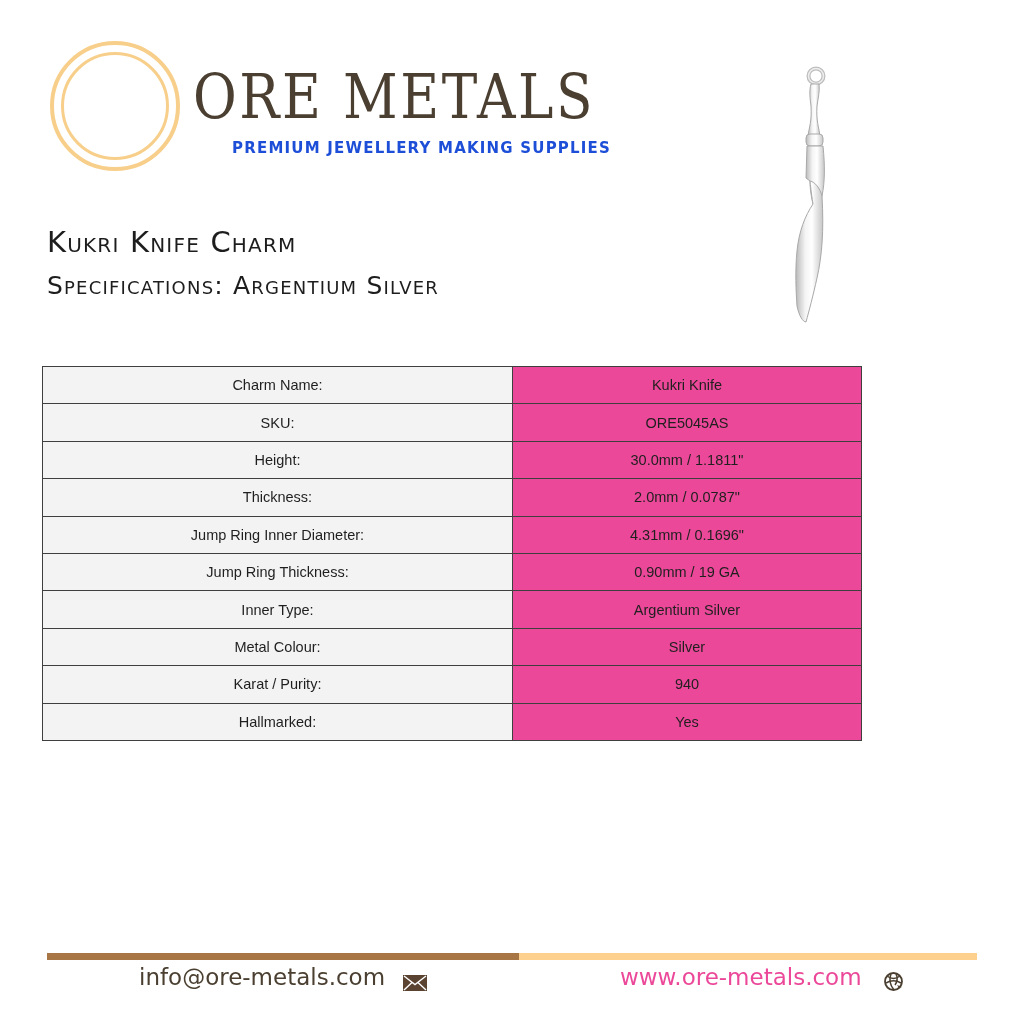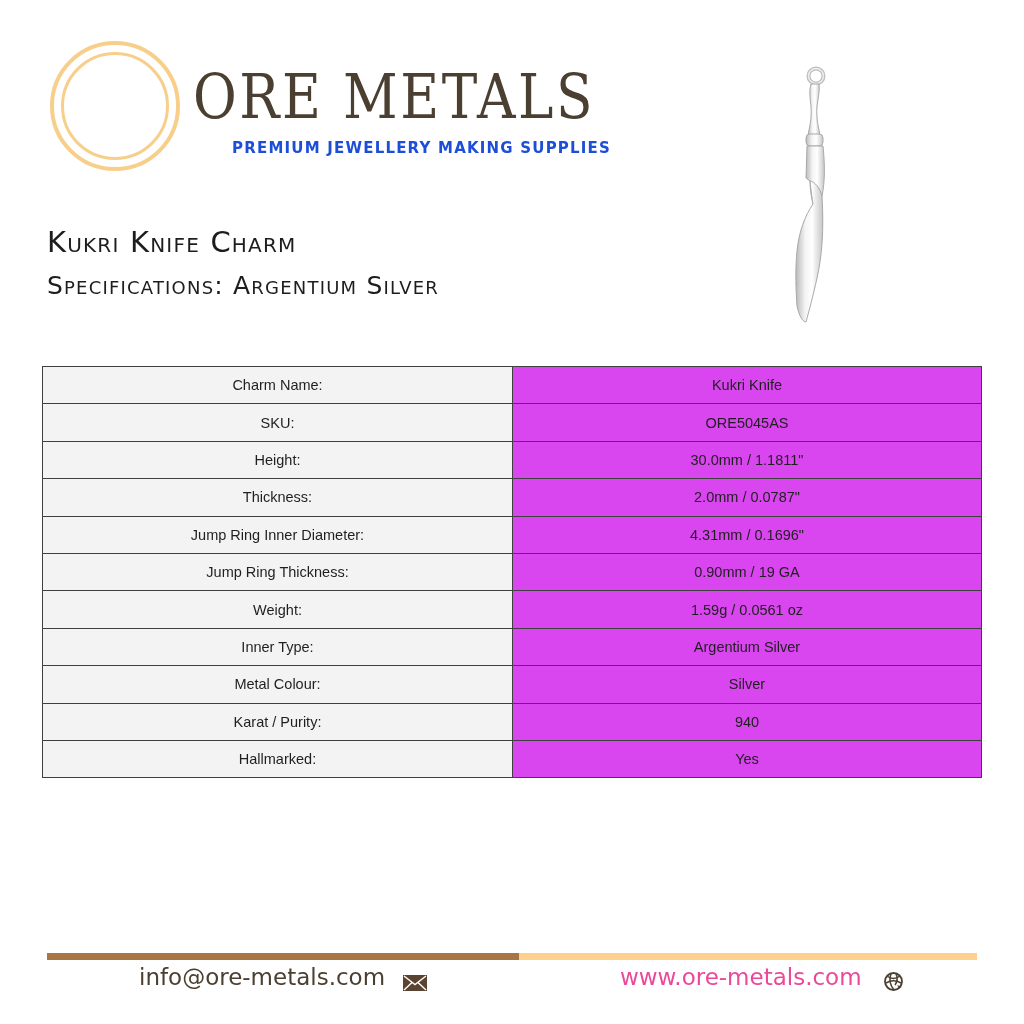--- a/index.html
+++ b/index.html
@@ -76,39 +76,39 @@
       left: 775px;
       top: 66px;
       width: 70px;
       height: 260px;
     }
 
     .spec-table {
       position: absolute;
       left: 42px;
       top: 366px;
-      width: 940px;
+      width: 820px;
       border-collapse: collapse;
       table-layout: fixed;
     }
     .spec-table td {
       border: 1.5px solid #3f3f3f;
       height: 36.4px;
       padding: 0;
       text-align: center;
       vertical-align: middle;
       font-size: 14.5px;
       color: #1f1f1f;
     }
     .spec-table td.label-cell {
       background: #f3f3f3;
       width: 469px;
     }
     .spec-table td.value-cell {
-      background: #d946ef;
+      background: #ec4899;
     }
 
     .footer-bar-left {
       position: absolute;
       left: 47px;
       top: 953px;
       width: 472px;
       height: 7px;
       background: #a87545;
     }
@@ -207,24 +207,20 @@
     </tr>
     <tr>
       <td class="label-cell">Jump Ring Inner Diameter:</td>
       <td class="value-cell">4.31mm / 0.1696"</td>
     </tr>
     <tr>
       <td class="label-cell">Jump Ring Thickness:</td>
       <td class="value-cell">0.90mm / 19 GA</td>
     </tr>
     <tr>
-      <td class="label-cell">Weight:</td>
-      <td class="value-cell">1.59g / 0.0561 oz</td>
-    </tr>
-    <tr>
       <td class="label-cell">Inner Type:</td>
       <td class="value-cell">Argentium Silver</td>
     </tr>
     <tr>
       <td class="label-cell">Metal Colour:</td>
       <td class="value-cell">Silver</td>
     </tr>
     <tr>
       <td class="label-cell">Karat / Purity:</td>
       <td class="value-cell">940</td>

